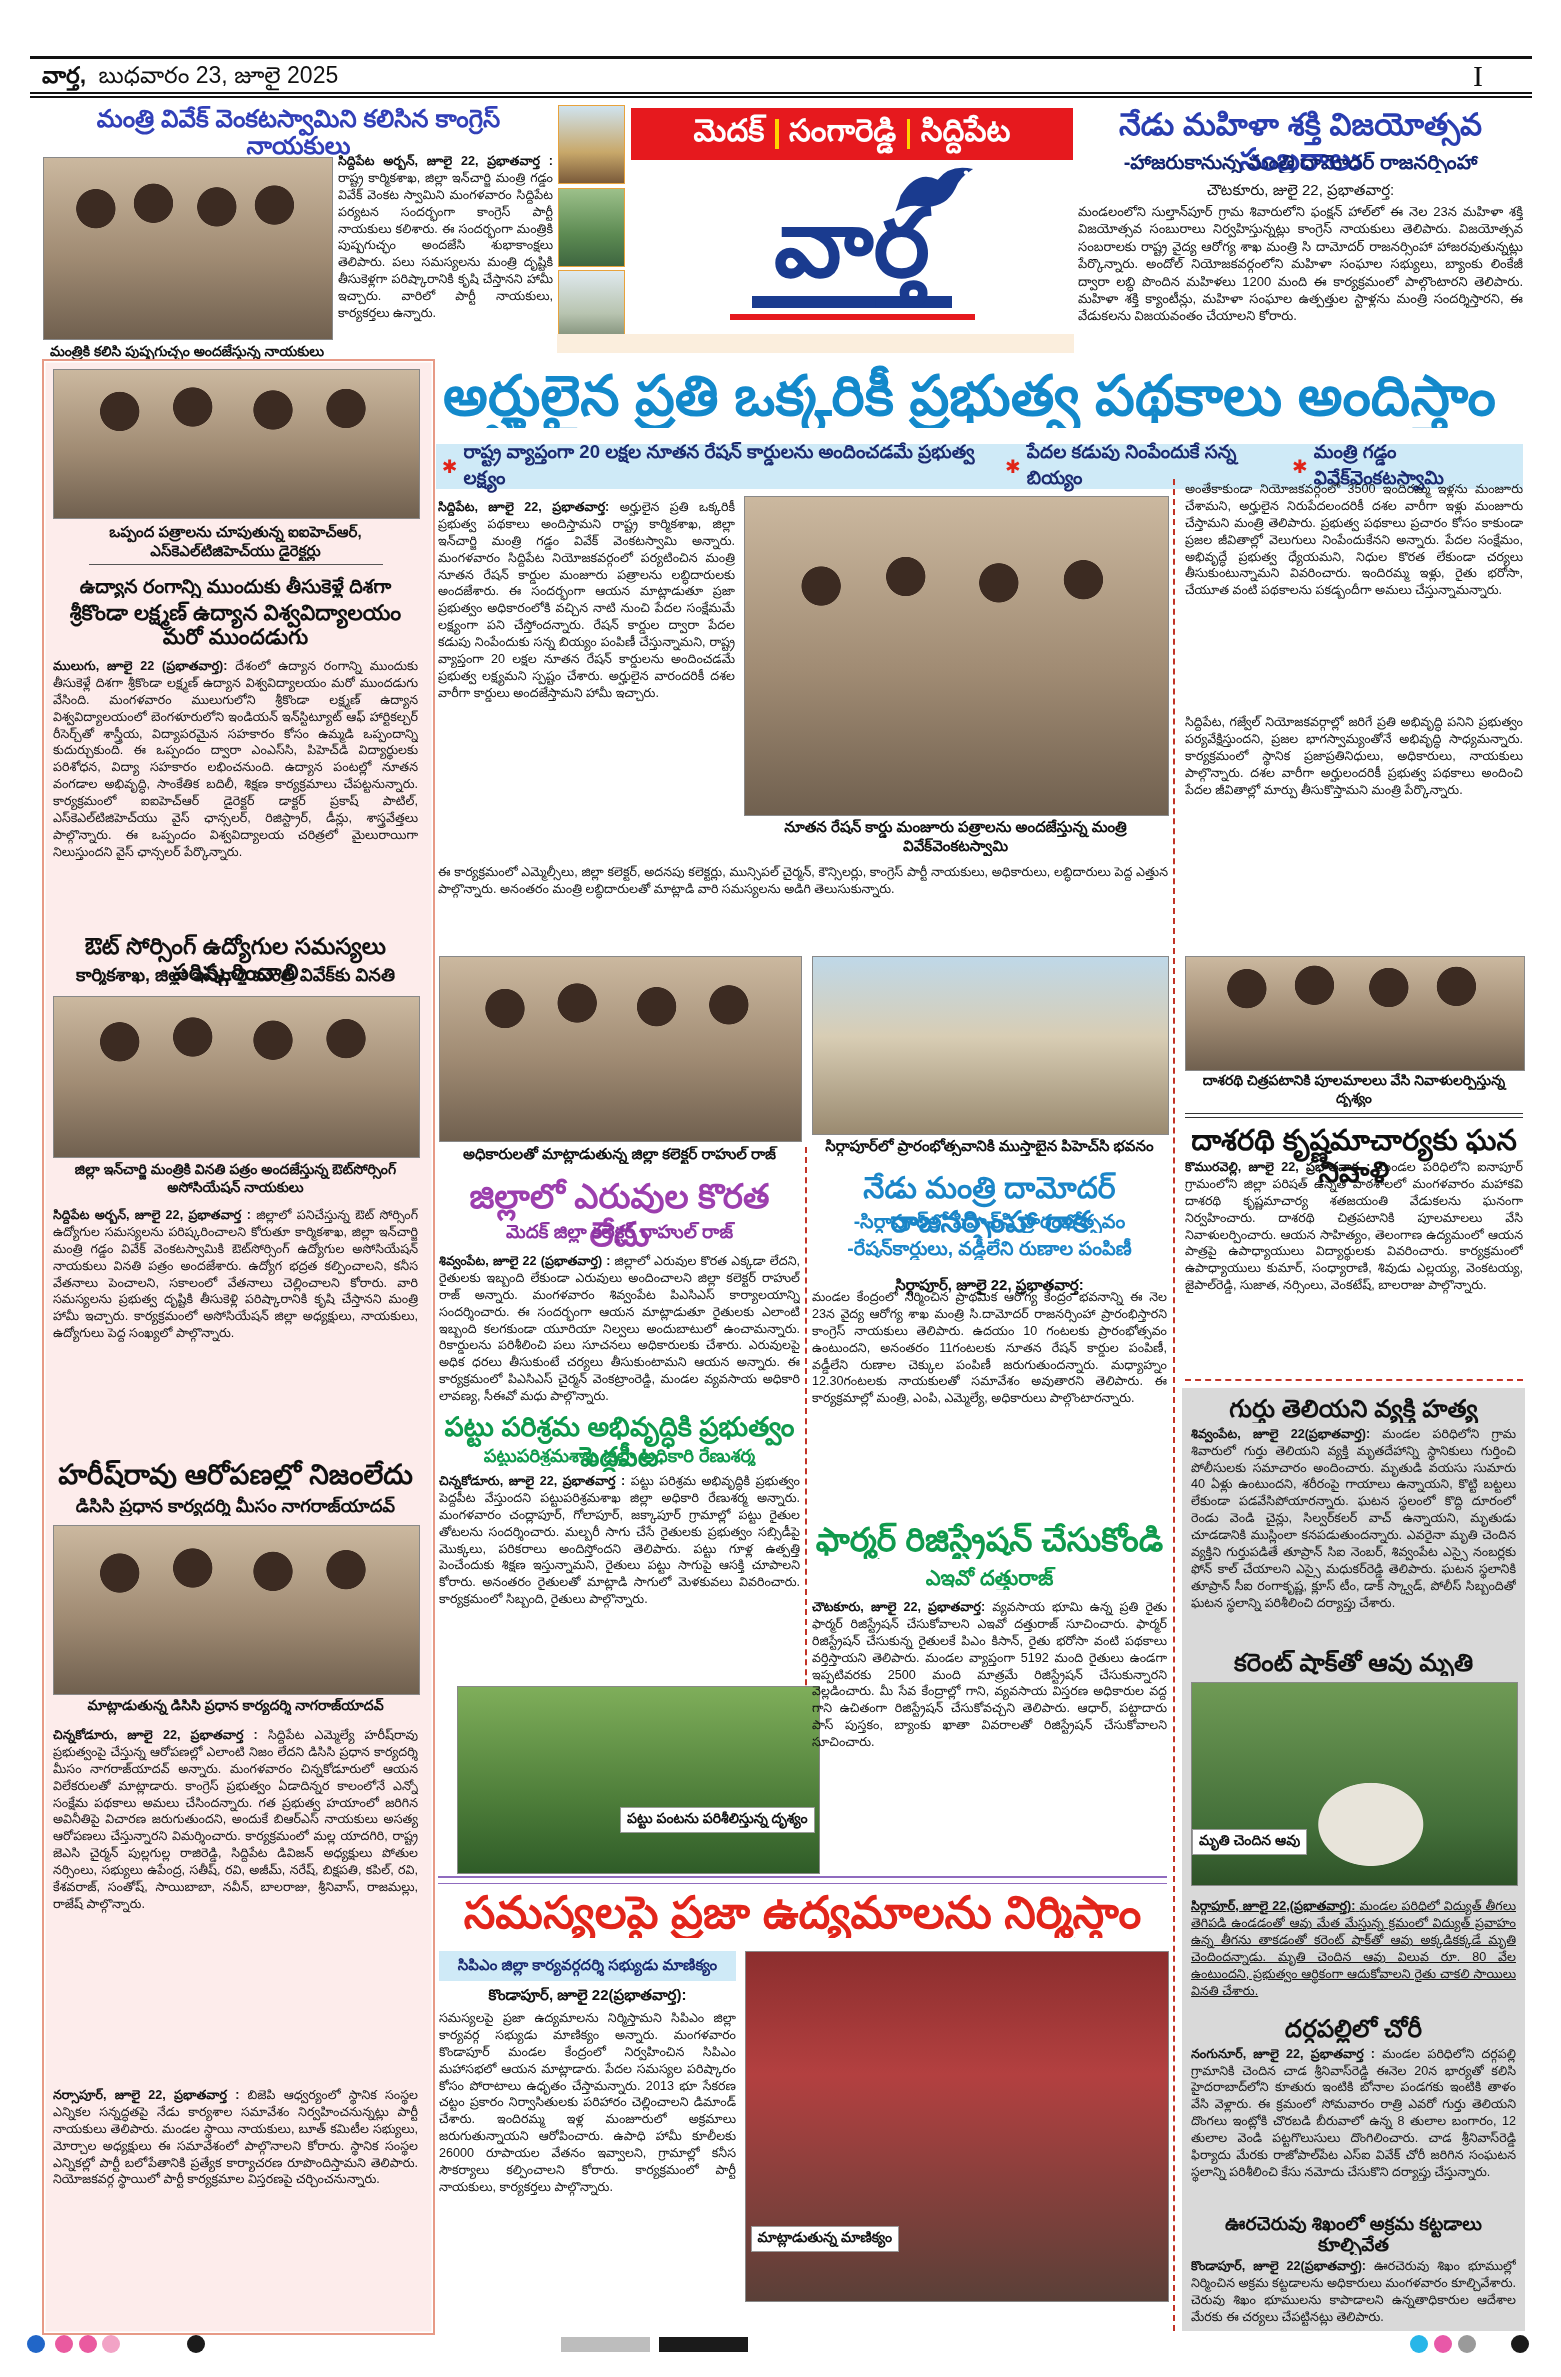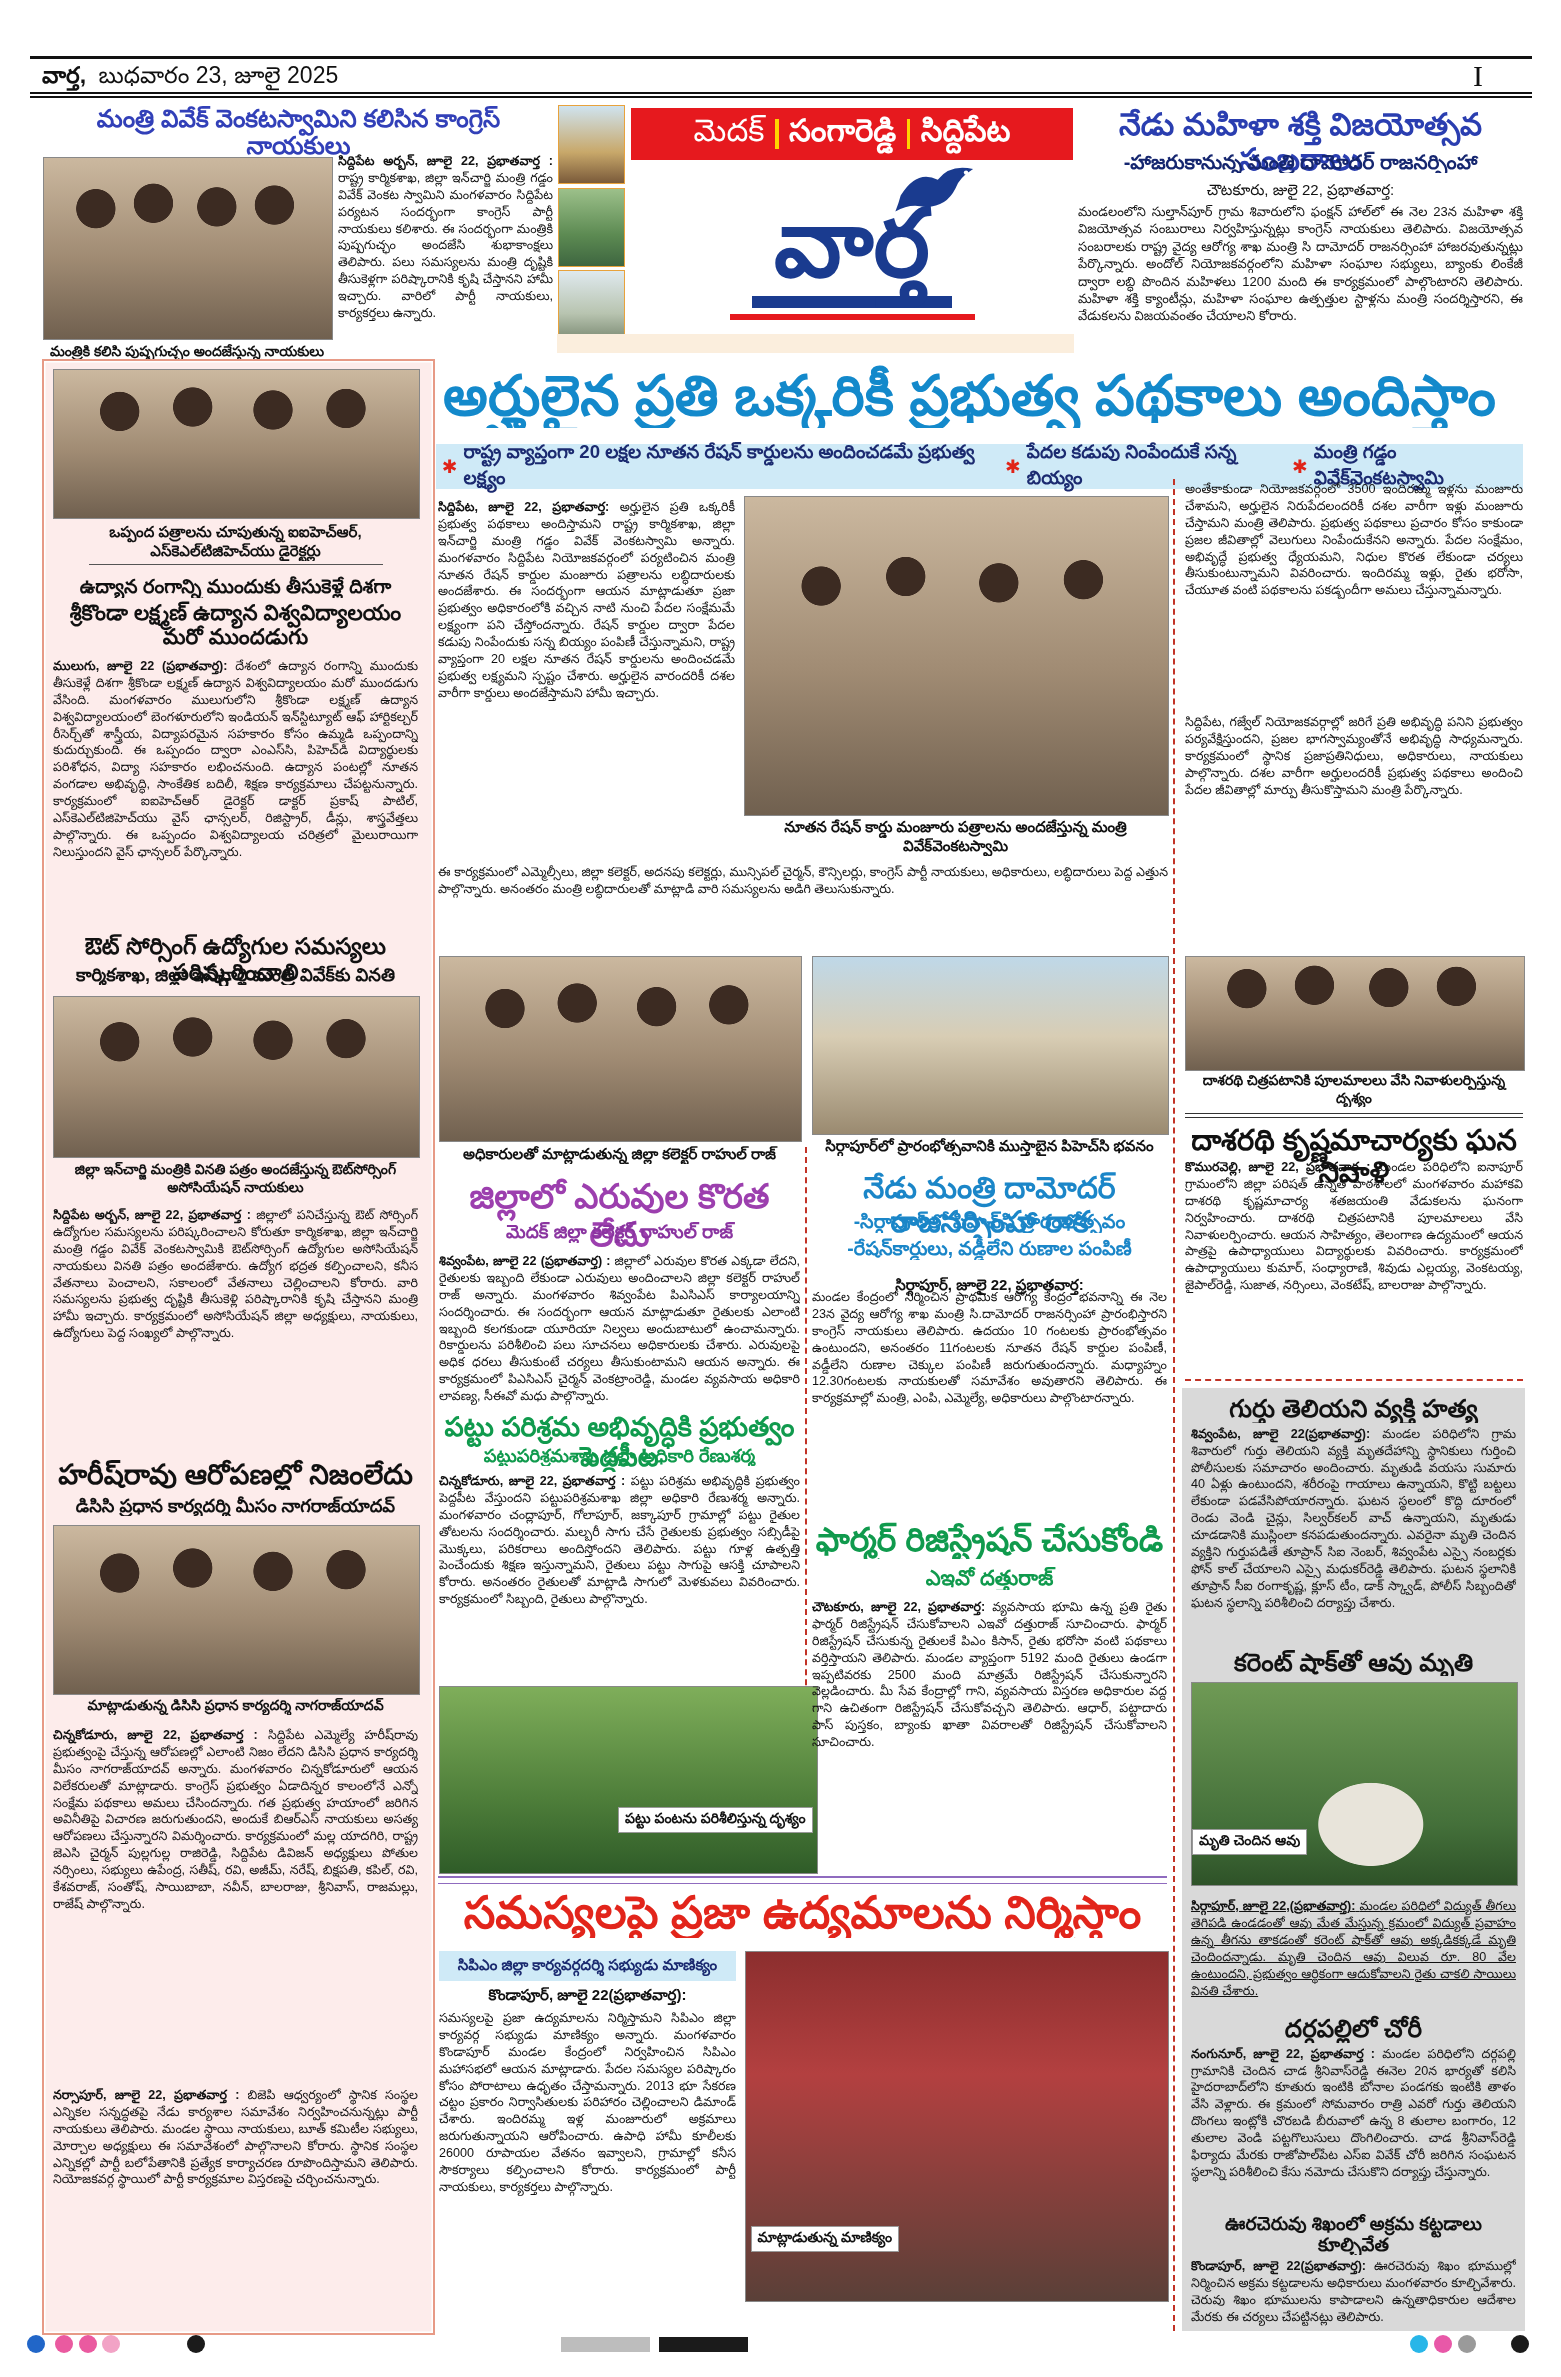--- a/index.html
+++ b/index.html
@@ -59,21 +59,21 @@
     <b class="dl">సిద్దిపేట అర్బన్, జూలై 22, ప్రభాతవార్త :</b>
     <span>రాష్ట్ర కార్మికశాఖ, జిల్లా ఇన్‌చార్జి మంత్రి గడ్డం వివేక్ వెంకట స్వామిని మంగళవారం సిద్దిపేట పర్యటన సందర్భంగా కాంగ్రెస్ పార్టీ నాయకులు కలిశారు. ఈ సందర్భంగా మంత్రికి పుష్పగుచ్ఛం అందజేసి శుభాకాంక్షలు తెలిపారు. పలు సమస్యలను మంత్రి దృష్టికి తీసుకెళ్లగా పరిష్కారానికి కృషి చేస్తానని హామీ ఇచ్చారు. వారిలో పార్టీ నాయకులు, కార్యకర్తలు ఉన్నారు.</span>
   </div>
 
   <div class="abs" style="left:558px;top:105px;width:68px;">
     <div class="ph ph-temple" style="width:65px;height:77px;border:1.5px solid #e8a23c;margin-bottom:3.7px;"></div>
     <div class="ph ph-park" style="width:65px;height:77px;border:1.5px solid #e8a23c;margin-bottom:3.7px;"></div>
     <div class="ph ph-church" style="width:65px;height:77px;border:1.5px solid #e8a23c;"></div>
   </div>
   <div class="abs" style="left:631px;top:108px;width:442px;height:52px;background:#e6191e;display:flex;align-items:center;justify-content:center;gap:10.4px;">
-    <span style="color:#fff;font-weight:normal;font-size:31px;">మెదక్</span>
+    <span style="color:#fff;font-weight:bold;font-size:31px;">మెదక్</span>
     <span style="width:3.7px;height:30px;background:#ffd400;"></span>
     <span style="color:#fff;font-weight:bold;font-size:31px;">సంగారెడ్డి</span>
     <span style="width:3.7px;height:30px;background:#ffd400;"></span>
     <span style="color:#fff;font-weight:bold;font-size:31px;">సిద్దిపేట</span>
   </div>
   <div class="abs" style="left:631px;top:160px;width:442px;height:172px;background:#fff;">
     <svg class="abs" style="right:89px;top:1.5px;width:96px;height:53px;" viewBox="0 0 100 60">
       <path d="M10 38 Q28 8 52 20 Q66 2 92 8 Q76 18 72 30 Q60 54 32 50 Q18 48 4 56 Q8 46 10 38 Z" fill="#1a3b8f"></path>
       <circle cx="84" cy="12" r="2.5" fill="#fff"></circle>
     </svg>
@@ -164,21 +164,21 @@
     <b class="dl">శివ్వంపేట, జూలై 22 (ప్రభాతవార్త) :</b>
     <span>జిల్లాలో ఎరువుల కొరత ఎక్కడా లేదని, రైతులకు ఇబ్బంది లేకుండా ఎరువులు అందించాలని జిల్లా కలెక్టర్ రాహుల్ రాజ్ అన్నారు. మంగళవారం శివ్వంపేట పిఎసిఎస్ కార్యాలయాన్ని సందర్శించారు. ఈ సందర్భంగా ఆయన మాట్లాడుతూ రైతులకు ఎలాంటి ఇబ్బంది కలగకుండా యూరియా నిల్వలు అందుబాటులో ఉంచామన్నారు. రికార్డులను పరిశీలించి పలు సూచనలు అధికారులకు చేశారు. ఎరువులపై అధిక ధరలు తీసుకుంటే చర్యలు తీసుకుంటామని ఆయన అన్నారు. ఈ కార్యక్రమంలో పిఎసిఎస్ చైర్మన్ వెంకట్రాంరెడ్డి, మండల వ్యవసాయ అధికారి లావణ్య, సీఈవో మధు పాల్గొన్నారు.</span>
   </div>
 
   <div class="abs hl" style="left:439px;top:1412px;width:361px;font-size:27px;color:#109a4d;">పట్టు పరిశ్రమ అభివృద్ధికి ప్రభుత్వం పెద్దపీట</div>
   <div class="abs hl" style="left:439px;top:1446px;width:361px;font-size:18px;color:#109a4d;">పట్టుపరిశ్రమశాఖ జిల్లా అధికారి రేణుశర్మ</div>
   <div class="abs j" style="left:439px;top:1473px;width:361px;height:209px;">
     <b class="dl">చిన్నకోడూరు, జూలై 22, ప్రభాతవార్త :</b>
     <span>పట్టు పరిశ్రమ అభివృద్ధికి ప్రభుత్వం పెద్దపీట వేస్తుందని పట్టుపరిశ్రమశాఖ జిల్లా అధికారి రేణుశర్మ అన్నారు. మంగళవారం చంద్లాపూర్, గోలాపూర్, జక్కాపూర్ గ్రామాల్లో పట్టు రైతుల తోటలను సందర్శించారు. మల్బరీ సాగు చేసే రైతులకు ప్రభుత్వం సబ్సిడీపై మొక్కలు, పరికరాలు అందిస్తోందని తెలిపారు. పట్టు గూళ్ల ఉత్పత్తి పెంచేందుకు శిక్షణ ఇస్తున్నామని, రైతులు పట్టు సాగుపై ఆసక్తి చూపాలని కోరారు. అనంతరం రైతులతో మాట్లాడి సాగులో మెళకువలు వివరించారు. కార్యక్రమంలో సిబ్బంది, రైతులు పాల్గొన్నారు.</span>
   </div>
-  <div class="abs ph ph-field" style="left:439px;top:1686px;width:361px;height:186px;padding-left:16px;">
+  <div class="abs ph ph-field" style="left:457px;top:1686px;width:361px;height:186px;">
     <div class="overlaycap" style="right:4.5px;bottom:40px;">పట్టు పంటను పరిశీలిస్తున్న దృశ్యం</div>
   </div>
 
   <div class="abs hl" style="left:812px;top:1171px;width:355px;font-size:30px;color:#1b86c8;">నేడు మంత్రి దామోదర్ రాజనర్సింహా రాక</div>
   <div class="abs hl" style="left:812px;top:1211px;width:355px;font-size:19.3px;color:#1b86c8;">-సిర్గాపూర్‌లో పిహెచ్‌సి ప్రారంభోత్సవం</div>
   <div class="abs hl" style="left:812px;top:1238px;width:355px;font-size:19.3px;color:#1b86c8;">-రేషన్‌కార్డులు, వడ్డీలేని రుణాల పంపిణీ</div>
   <div class="abs" style="left:812px;top:1266px;width:355px;text-align:center;font-weight:bold;font-size:15px;margin-top:10px;">సిర్గాపూర్, జూలై 22, ప్రభాతవార్త:</div>
   <div class="abs j" style="left:812px;top:1289px;width:355px;height:223px;">మండల కేంద్రంలో నిర్మించిన ప్రాథమిక ఆరోగ్య కేంద్రం భవనాన్ని ఈ నెల 23న వైద్య ఆరోగ్య శాఖ మంత్రి సి.దామోదర్ రాజనర్సింహా ప్రారంభిస్తారని కాంగ్రెస్ నాయకులు తెలిపారు. ఉదయం 10 గంటలకు ప్రారంభోత్సవం ఉంటుందని, అనంతరం 11గంటలకు నూతన రేషన్ కార్డుల పంపిణీ, వడ్డీలేని రుణాల చెక్కుల పంపిణీ జరుగుతుందన్నారు. మధ్యాహ్నం 12.30గంటలకు నాయకులతో సమావేశం అవుతారని తెలిపారు. ఈ కార్యక్రమాల్లో మంత్రి, ఎంపి, ఎమ్మెల్యే, అధికారులు పాల్గొంటారన్నారు.</div>
 
   <div class="abs hl" style="left:812px;top:1522px;width:355px;font-size:33px;color:#109a4d;">ఫార్మర్ రిజిస్ట్రేషన్ చేసుకోండి</div>

